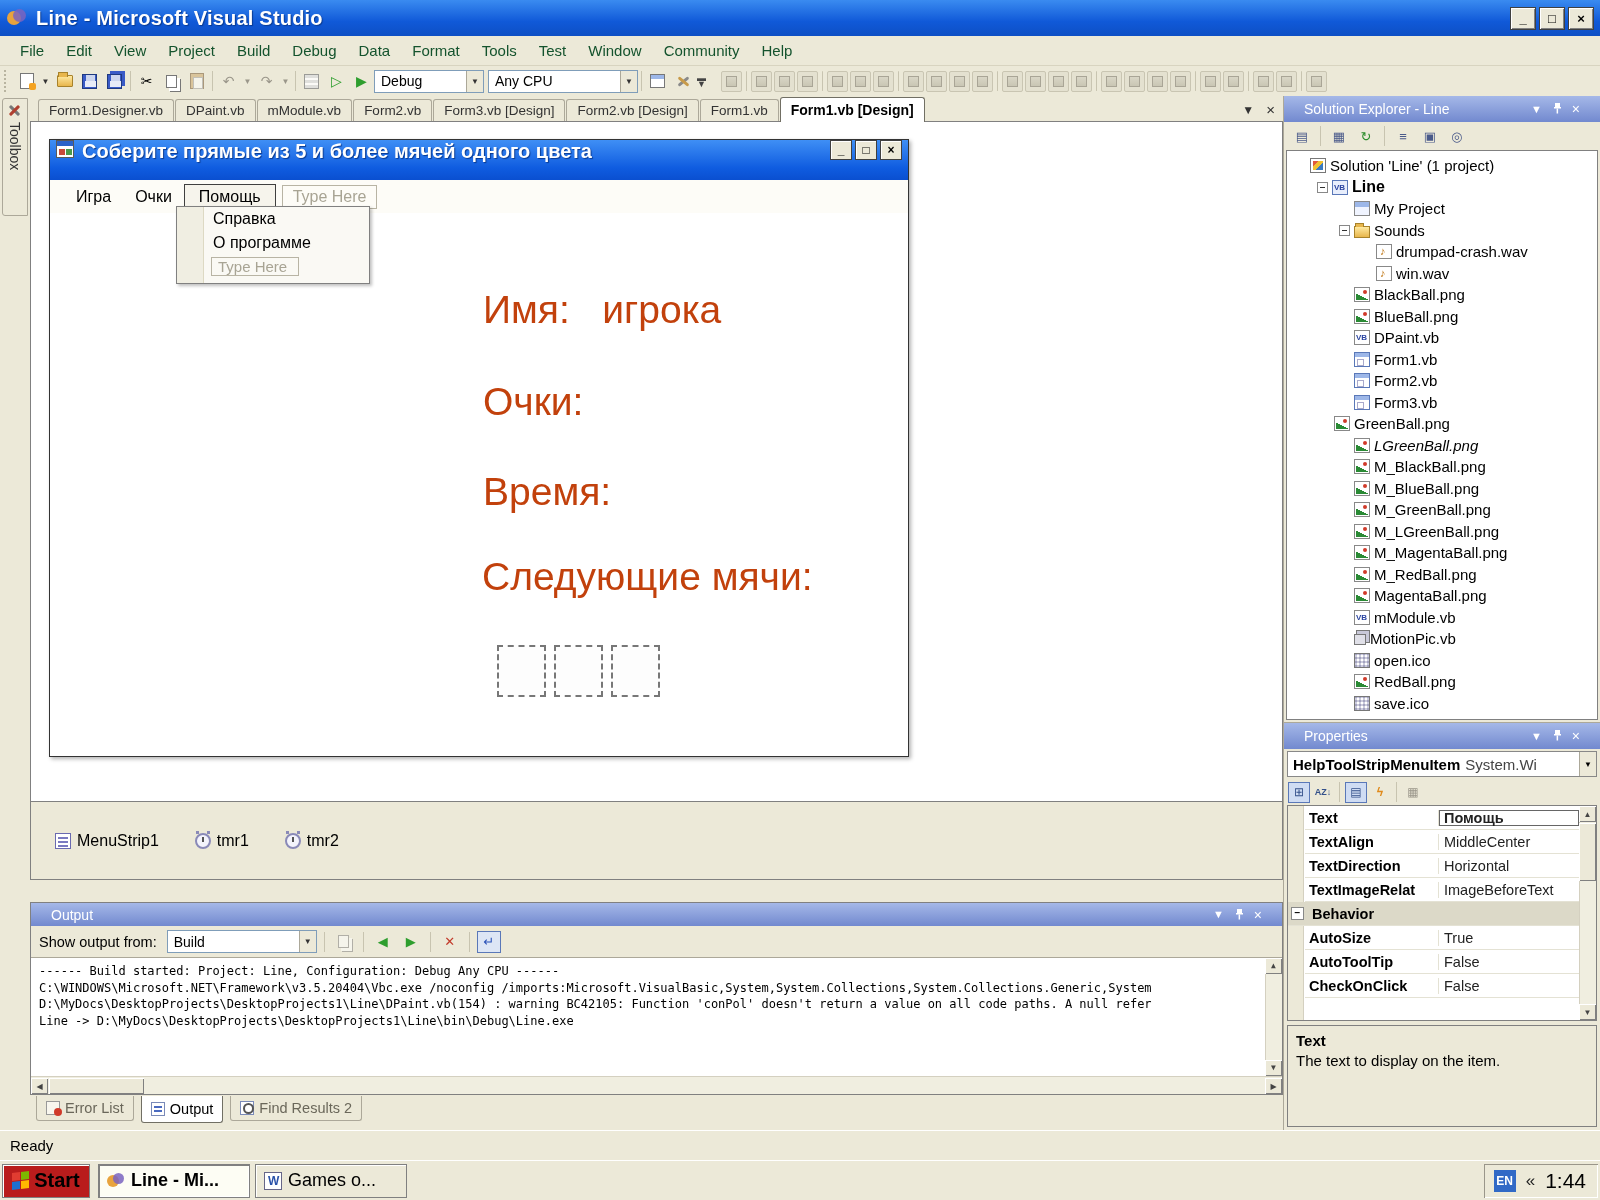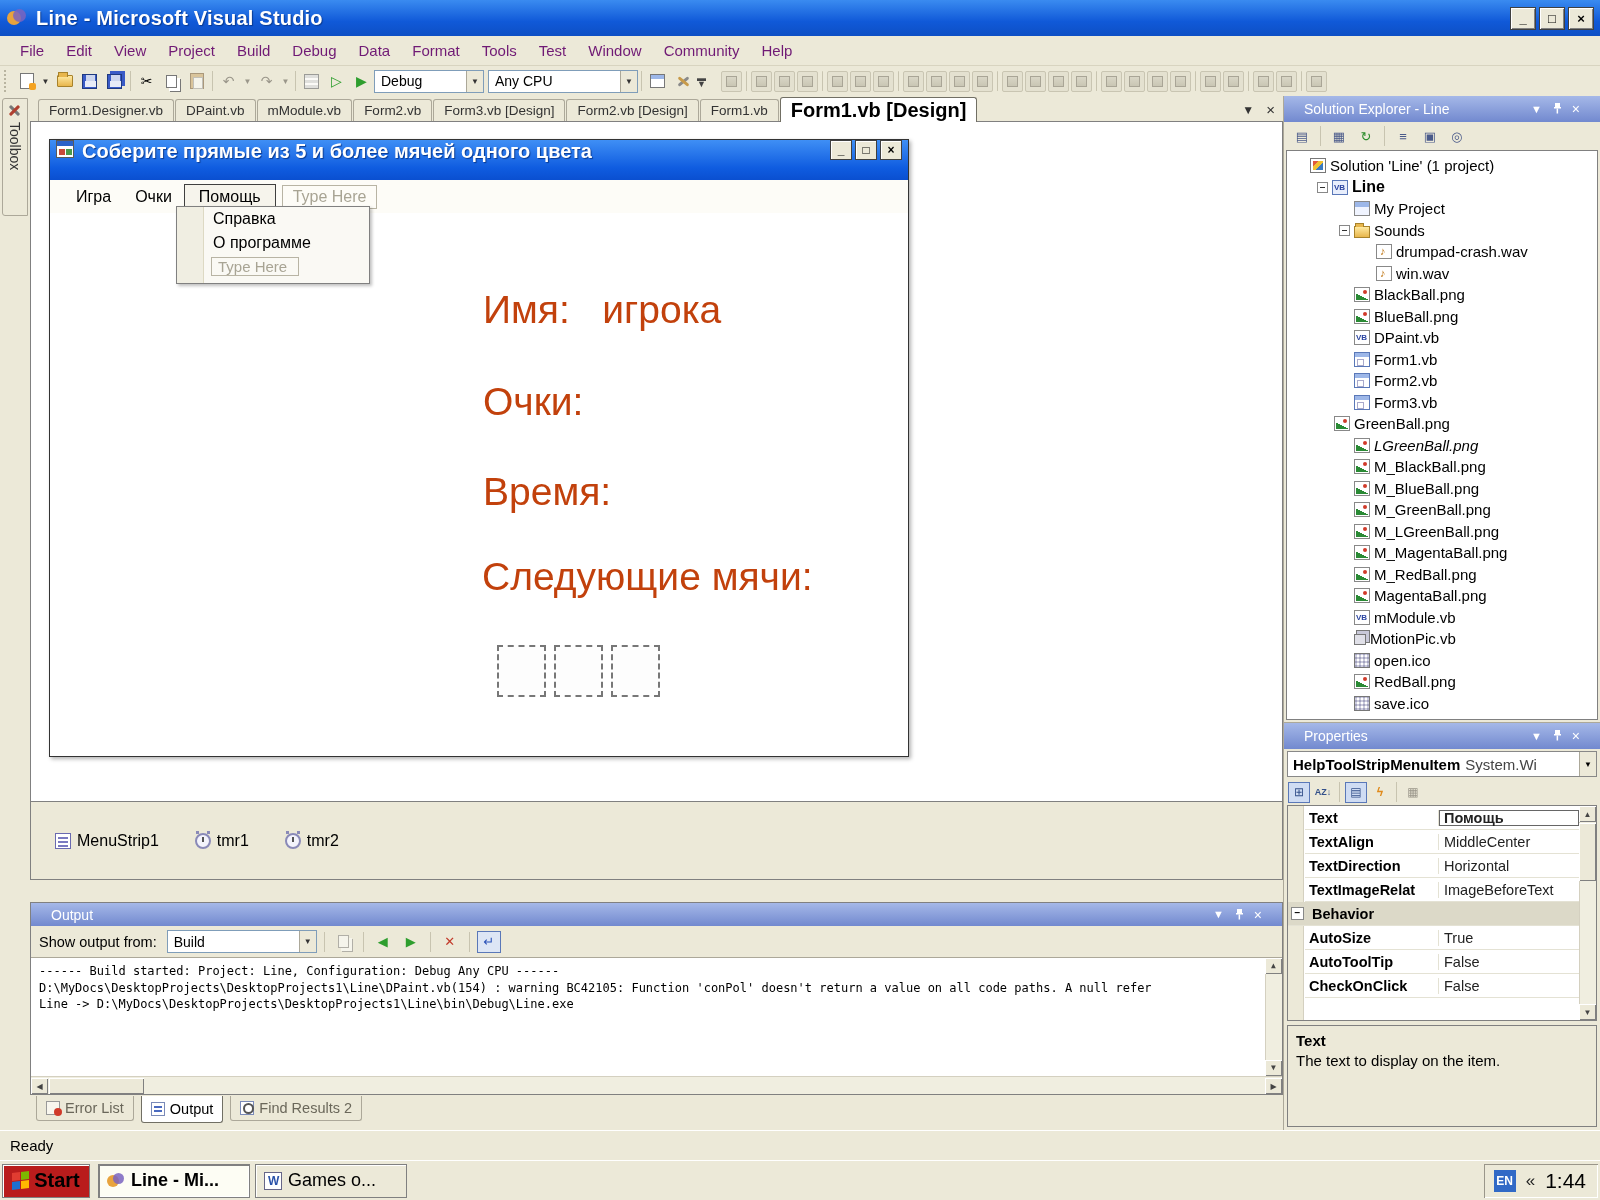--- a/index.html
+++ b/index.html
@@ -14,21 +14,21 @@
   .vs-logo::before { content:""; position:absolute; left:1px; top:4px; width:14px; height:14px; border-radius:50%; background:#e8a33d; }
   .vs-logo::after { content:""; position:absolute; left:7px; top:2px; width:13px; height:13px; border-radius:50%; background:#7a64c0; opacity:.85; }
   .titlebar .wtitle { color:#fff; font-size:20px; font-weight:bold; text-shadow:1px 1px 1px #0a3a90; letter-spacing:.2px; }
   .winbtns { margin-left:auto; display:flex; gap:3px; }
   .winbtn { width:26px; height:23px; background:#ece9d8; border:1px solid #404040; display:flex; align-items:center; justify-content:center;
     font-size:13px; font-weight:bold; box-shadow: inset 1px 1px 0 #fff, inset -1px -1px 0 #808080; }
 
   
   .menubar { position:absolute; left:0; top:36px; width:1600px; height:30px; background:#ece9d8; border-bottom:1px solid #d8d4c0;
     display:flex; align-items:center; padding-left:10px; gap:2px; }
-  .menu-item { padding:4px 10px; font-size:15px; color:#701a75; }
+  .menu-item { padding:4px 10px; font-size:15px; color:#14532d; }
 
   
   .toolbar-row { position:absolute; left:0; top:66px; width:1600px; height:30px; background:#ece9d8; display:flex; align-items:center; }
   .tb-grip { width:6px; height:22px; border-left:2px dotted #b8b4a0; margin:0 4px; }
   .tbtn { width:25px; height:24px; display:flex; align-items:center; justify-content:center; position:relative; flex:none; border-radius:2px; }
   .tbtn .g { font-size:14px; line-height:1; }
   .tb-sep { width:1px; height:20px; background:#c8c4b0; margin:0 3px; }
   .mini { display:inline-block; position:relative; }
   .i-new { width:14px; height:16px; background:#fff; border:1px solid #777; }
   .i-new::after { content:""; position:absolute; right:-3px; bottom:-2px; width:7px; height:7px; background:#f4a321; border-radius:2px; }
@@ -71,21 +71,21 @@
   .i-toolbox::before { content:""; position:absolute; width:13px; height:3px; background:#777; transform:rotate(45deg); top:7px; left:1px; border-radius:1px; }
   .i-toolbox::after { content:""; position:absolute; width:13px; height:3px; background:#b04030; transform:rotate(-45deg); top:7px; left:1px; border-radius:1px; }
   .toolbox-label { writing-mode:vertical-lr; font-size:14px; color:#333; }
 
   
   .center { flex:1; display:flex; flex-direction:column; background:#ece9d8; min-width:0; }
 
   .tabstrip { height:26px; display:flex; align-items:flex-end; position:relative; padding-left:8px; border-bottom:1px solid #808080; }
   .doc-tab { height:22px; padding:0 10px; display:flex; align-items:center; font-size:13.5px; color:#333; background:#ece9d8;
     border:1px solid #aca899; border-bottom:none; border-radius:3px 3px 0 0; margin-right:1px; white-space:nowrap; }
-  .doc-tab.active { background:#fff; font-weight:bold; color:#000; height:25px; border-color:#716f64; position:relative; z-index:2; margin-bottom:-1px; font-size:20px; }
+  .doc-tab.active { background:#fff; font-weight:bold; color:#000; height:25px; border-color:#716f64; position:relative; z-index:2; margin-bottom:-1px; font-size:14px; }
   .tabstrip-controls { position:absolute; right:8px; top:5px; display:flex; gap:12px; align-items:center; }
   .tabstrip-controls .tc { font-size:12px; color:#333; }
 
   
   .designer { height:758px; background:#fff; border:1px solid #808080; border-top:none; position:relative; overflow:hidden; }
   .form-window { position:absolute; left:18px; top:17px; width:860px; height:618px; background:#fff; border:1px solid #333;
     box-shadow:2px 2px 4px rgba(0,0,0,.3); }
   .form-titlebar { height:40px; background:linear-gradient(#3f8ff5,#0f5ce0 70%,#0a4fd0); display:flex; padding:0 6px; }
   .form-icon { width:18px; height:18px; background:#fff; border:1px solid #5a5a5a; position:relative; flex:none; margin-right:8px; }
   .form-icon::before { content:""; position:absolute; left:0; top:0; right:0; height:5px; background:#2a62c8; }
@@ -506,20 +506,21 @@
               <span>✕</span>
             </span>
           <span class="tb-sep"></span>
           <span class="ot-icon" style="color:#2a52b8;border:1px solid #5a78b8;background:#dde6f5">
               <span>↵</span>
             </span>
         </div>
         <div class="output-text">
 
         <div class="out-line">------ Build started: Project: Line, Configuration: Debug Any CPU ------</div>
+            <div class="out-line">C:\WINDOWS\Microsoft.NET\Framework\v3.5.20404\Vbc.exe /noconfig /imports:Microsoft.VisualBasic,System,System.Collections,System.Collections.Generic,System</div>
             <div class="out-line">D:\MyDocs\DesktopProjects\DesktopProjects1\Line\DPaint.vb(154) : warning BC42105: Function 'conPol' doesn't return a value on all code paths. A null refer</div>
             <div class="out-line">Line -&gt; D:\MyDocs\DesktopProjects\DesktopProjects1\Line\bin\Debug\Line.exe</div>
             <div class="out-vscroll">
             <span class="sb-btn" style="top:0;right:0">▲</span>
             <span class="sb-btn" style="bottom:0;right:0">▼</span>
           </div>
           </div>
         <div class="hscroll">
           <span class="sb-btn hs-left">◀</span>
           <span class="hs-thumb"></span>

